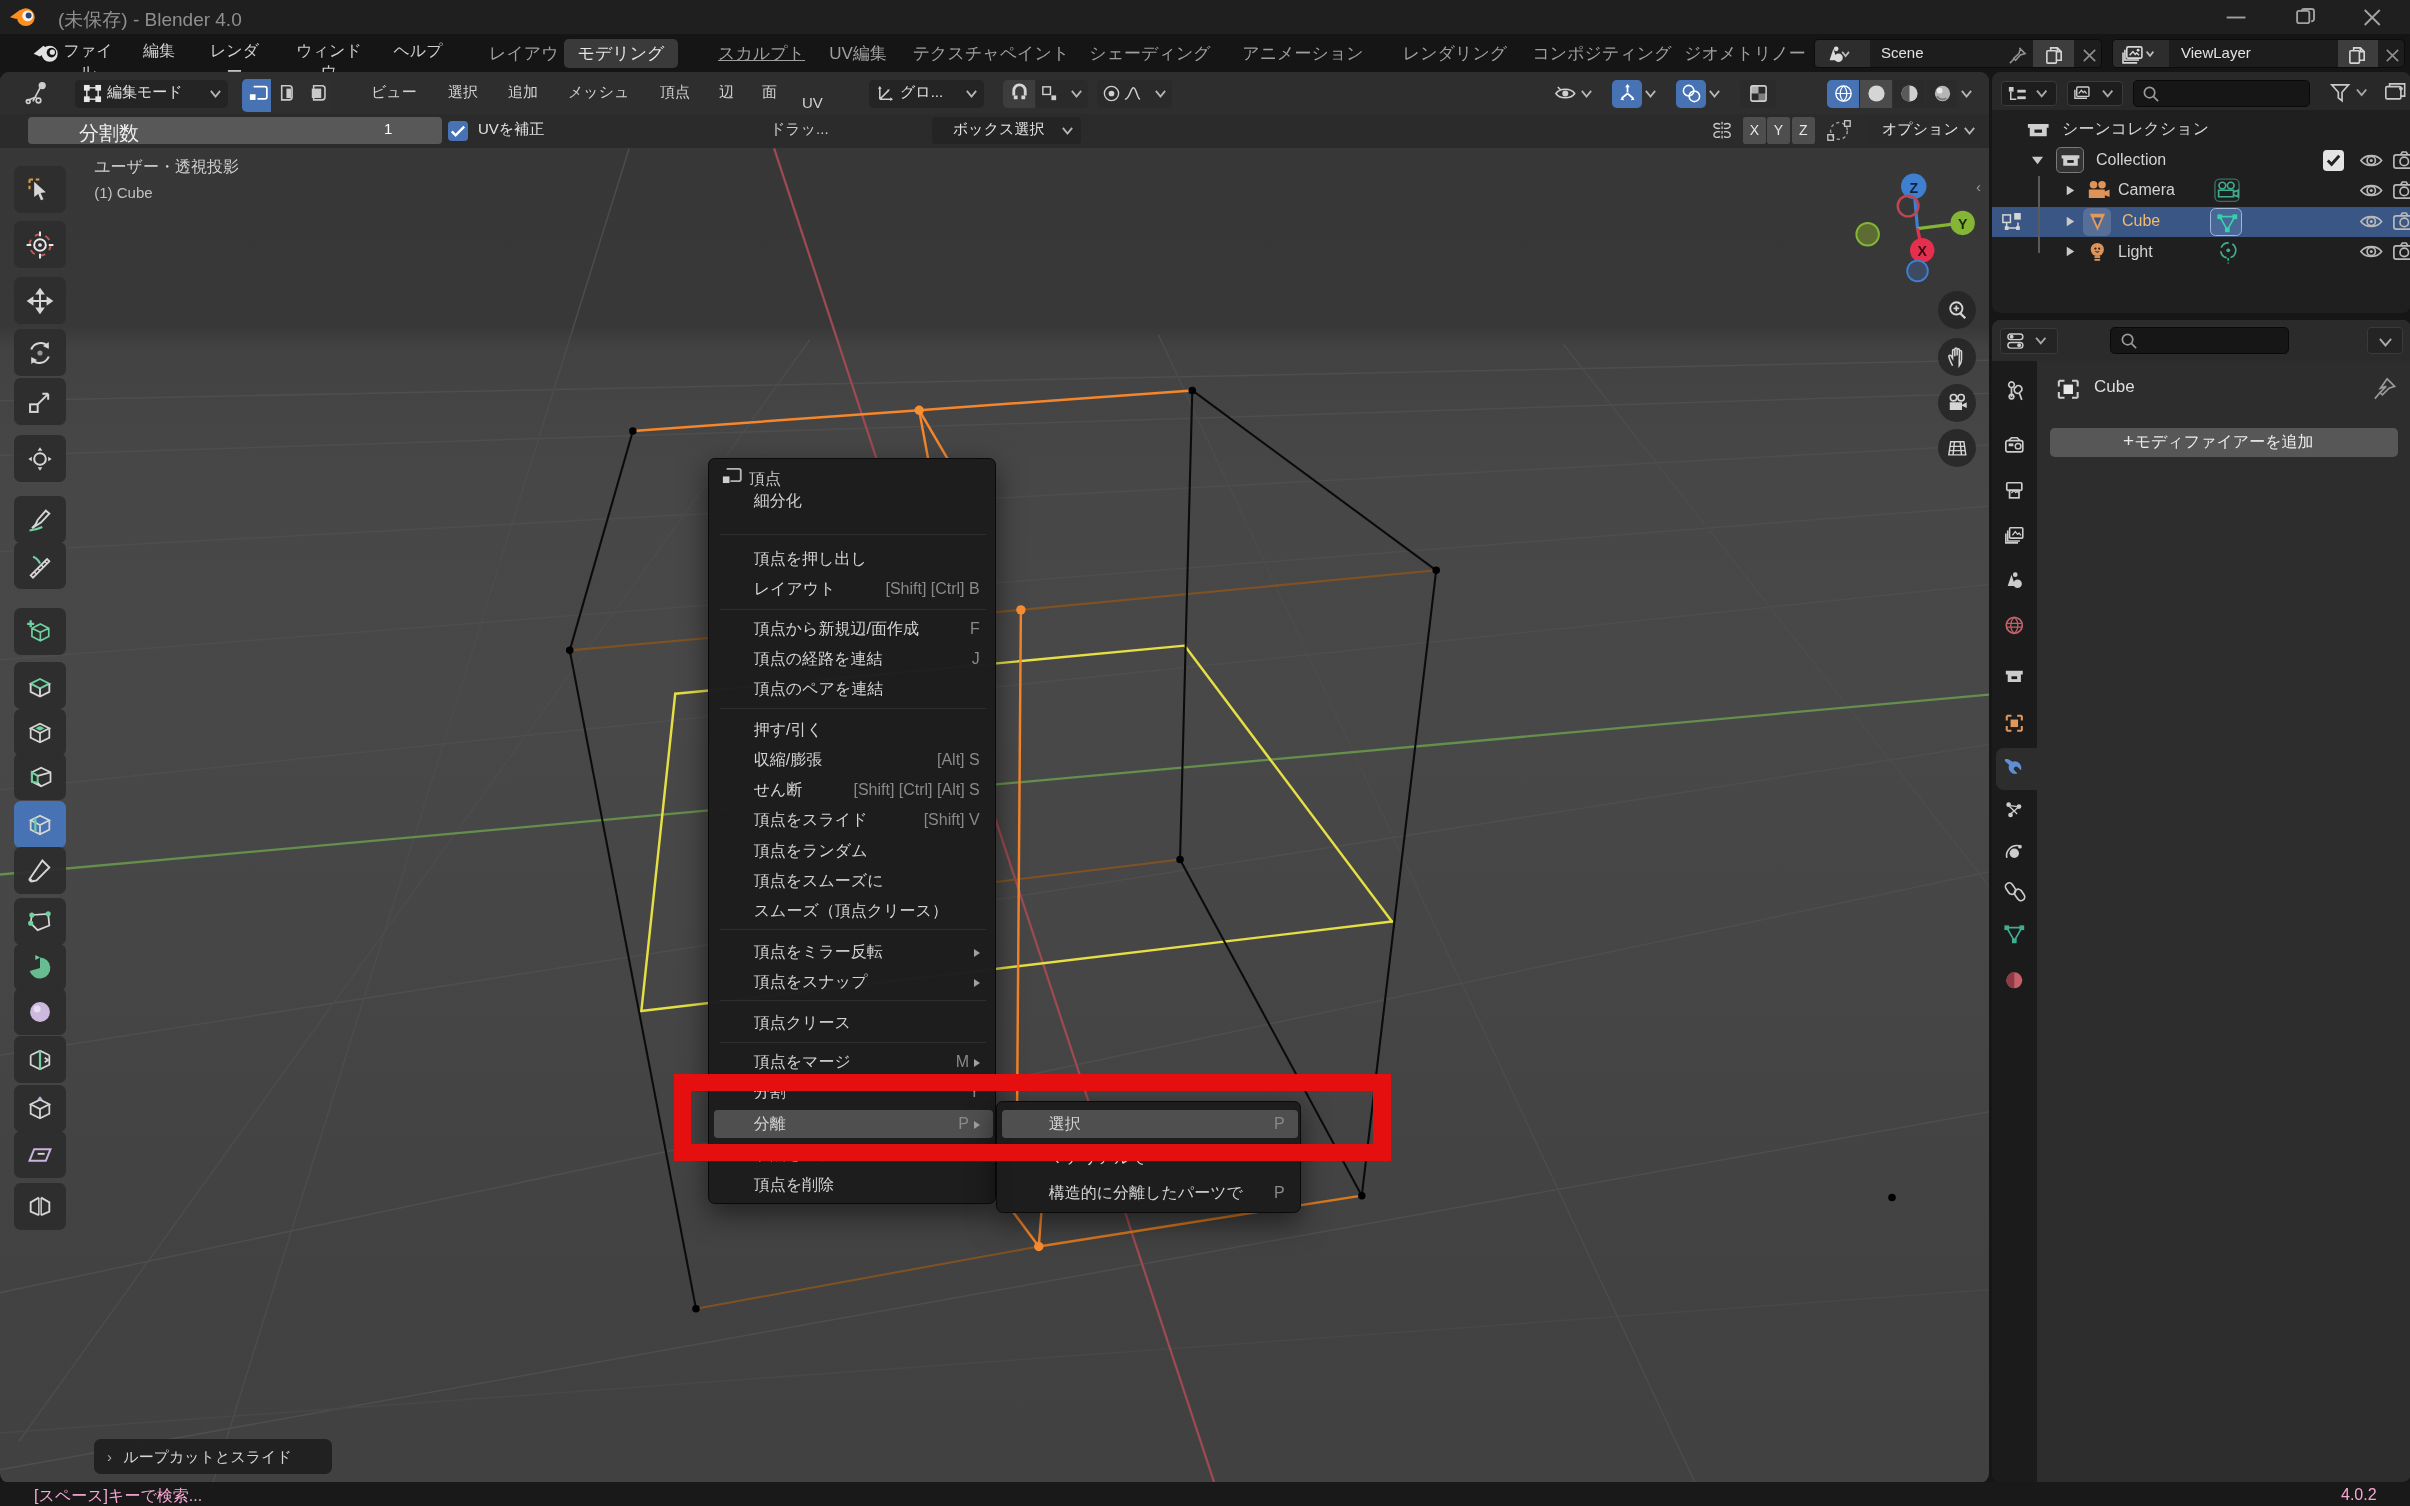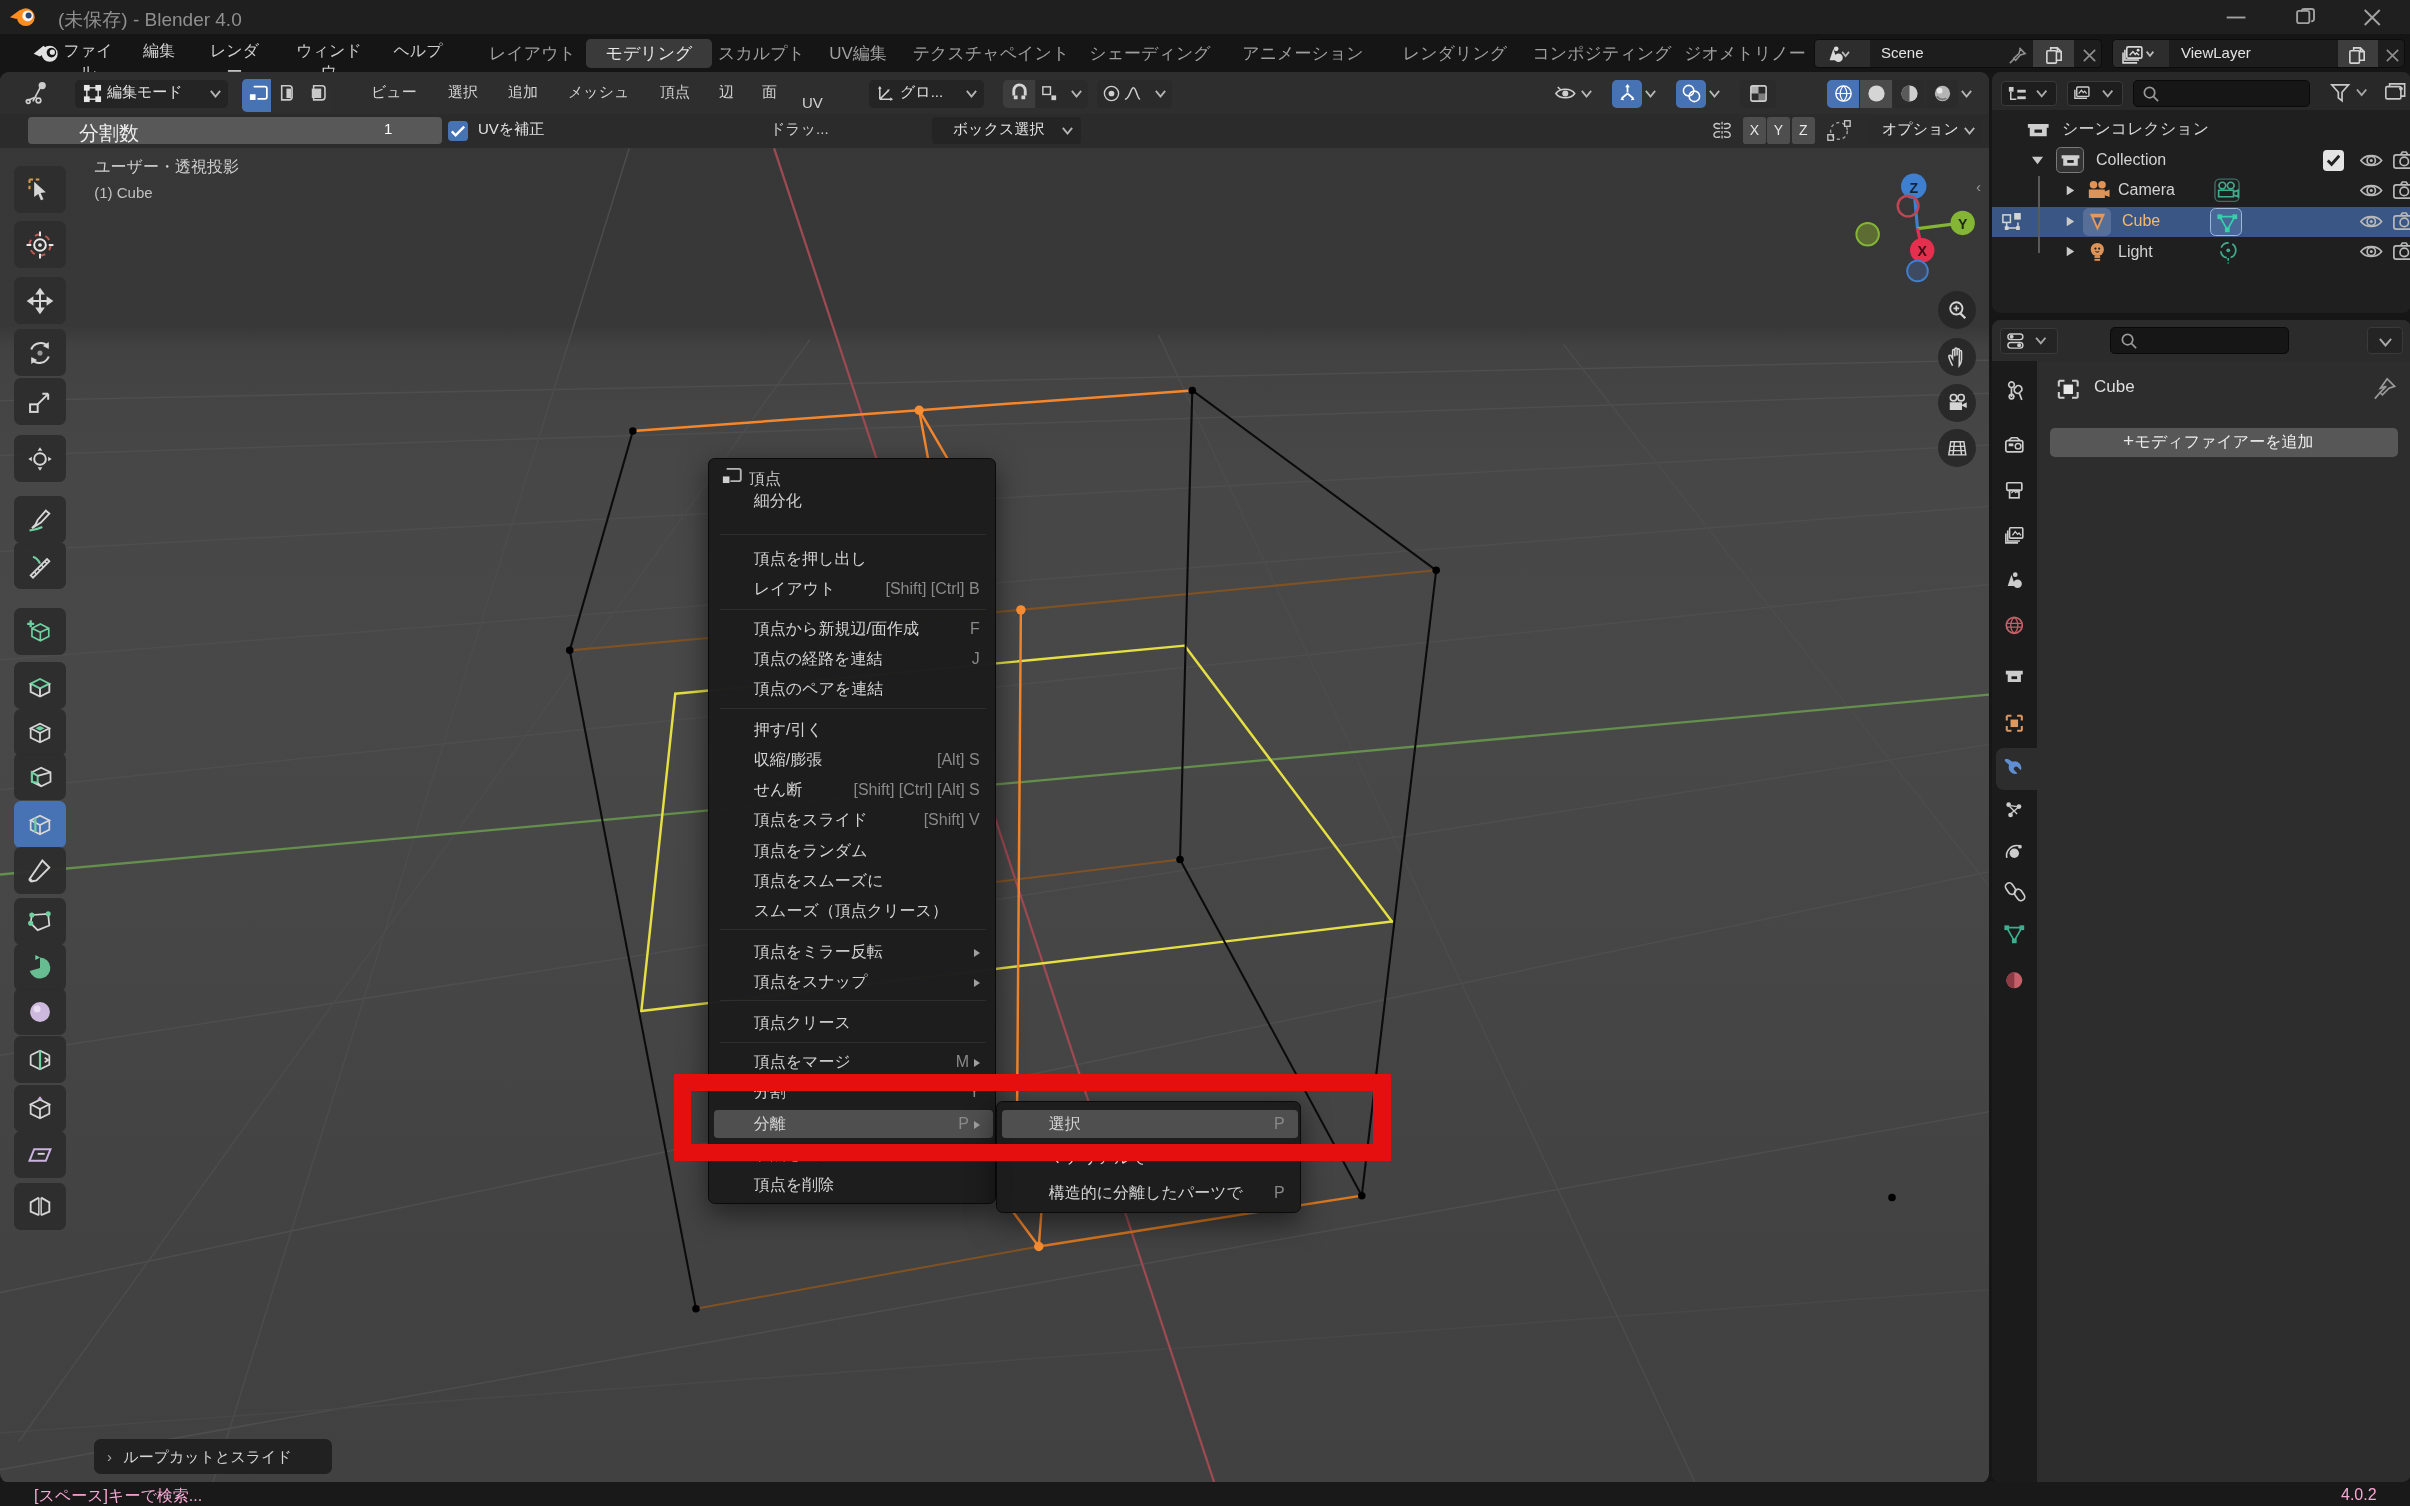--- a/index.html
+++ b/index.html
@@ -76,22 +76,22 @@
     <circle cx="21" cy="13" r="9" fill="#e2e2e2"></circle>
     <circle cx="23" cy="11.7" r="5.4" fill="#151515"></circle>
     <circle cx="24" cy="11.2" r="2.9" fill="#e2e2e2"></circle>
   </svg>
   <div class="abs mitem" style="left:56px;width:64px;text-align:center;">ファイル</div>
   <div class="abs mitem" style="left:141px;width:36px;text-align:center;">編集</div>
   <div class="abs mitem" style="left:202px;width:65px;text-align:center;">レンダー</div>
   <div class="abs mitem" style="left:289px;width:80px;text-align:center;">ウィンドウ</div>
   <div class="abs mitem" style="left:392px;width:52px;text-align:center;">ヘルプ</div>
   <div class="abs tab" style="left:480px;width:105px;">レイアウト</div>
-  <div class="abs tab tabactive" style="left:586px;width:126px;">モデリング</div>
-  <div class="abs tab" style="left:712px;width:99px;">スカルプト</div>
+  <div class="abs tab tabactive" style="left:564px;width:114px;">モデリング</div>
+  <div class="abs tab" style="left:712px;width:99px;text-decoration:underline;">スカルプト</div>
   <div class="abs tab" style="left:811px;width:94px;">UV編集</div>
   <div class="abs tab" style="left:905px;width:172px;">テクスチャペイント</div>
   <div class="abs tab" style="left:1077px;width:146px;">シェーディング</div>
   <div class="abs tab" style="left:1223px;width:160px;">アニメーション</div>
   <div class="abs tab" style="left:1386px;width:138px;">レンダリング</div>
   <div class="abs tab" style="left:1522px;width:160px;">コンポジティング</div>
   <div class="abs tab" style="left:1682px;width:126px;overflow:hidden;white-space:nowrap;">ジオメトリノー</div>
 
   <div class="abs" style="left:1814px;top:39px;width:288px;height:29px;background:#1d1d1d;border:0.9px solid #0c0c0c;border-radius:4.7px;overflow:hidden;">
     <div style="position:absolute;left:0;top:0;width:55px;height:29px;background:#2d2d2d;"></div>

